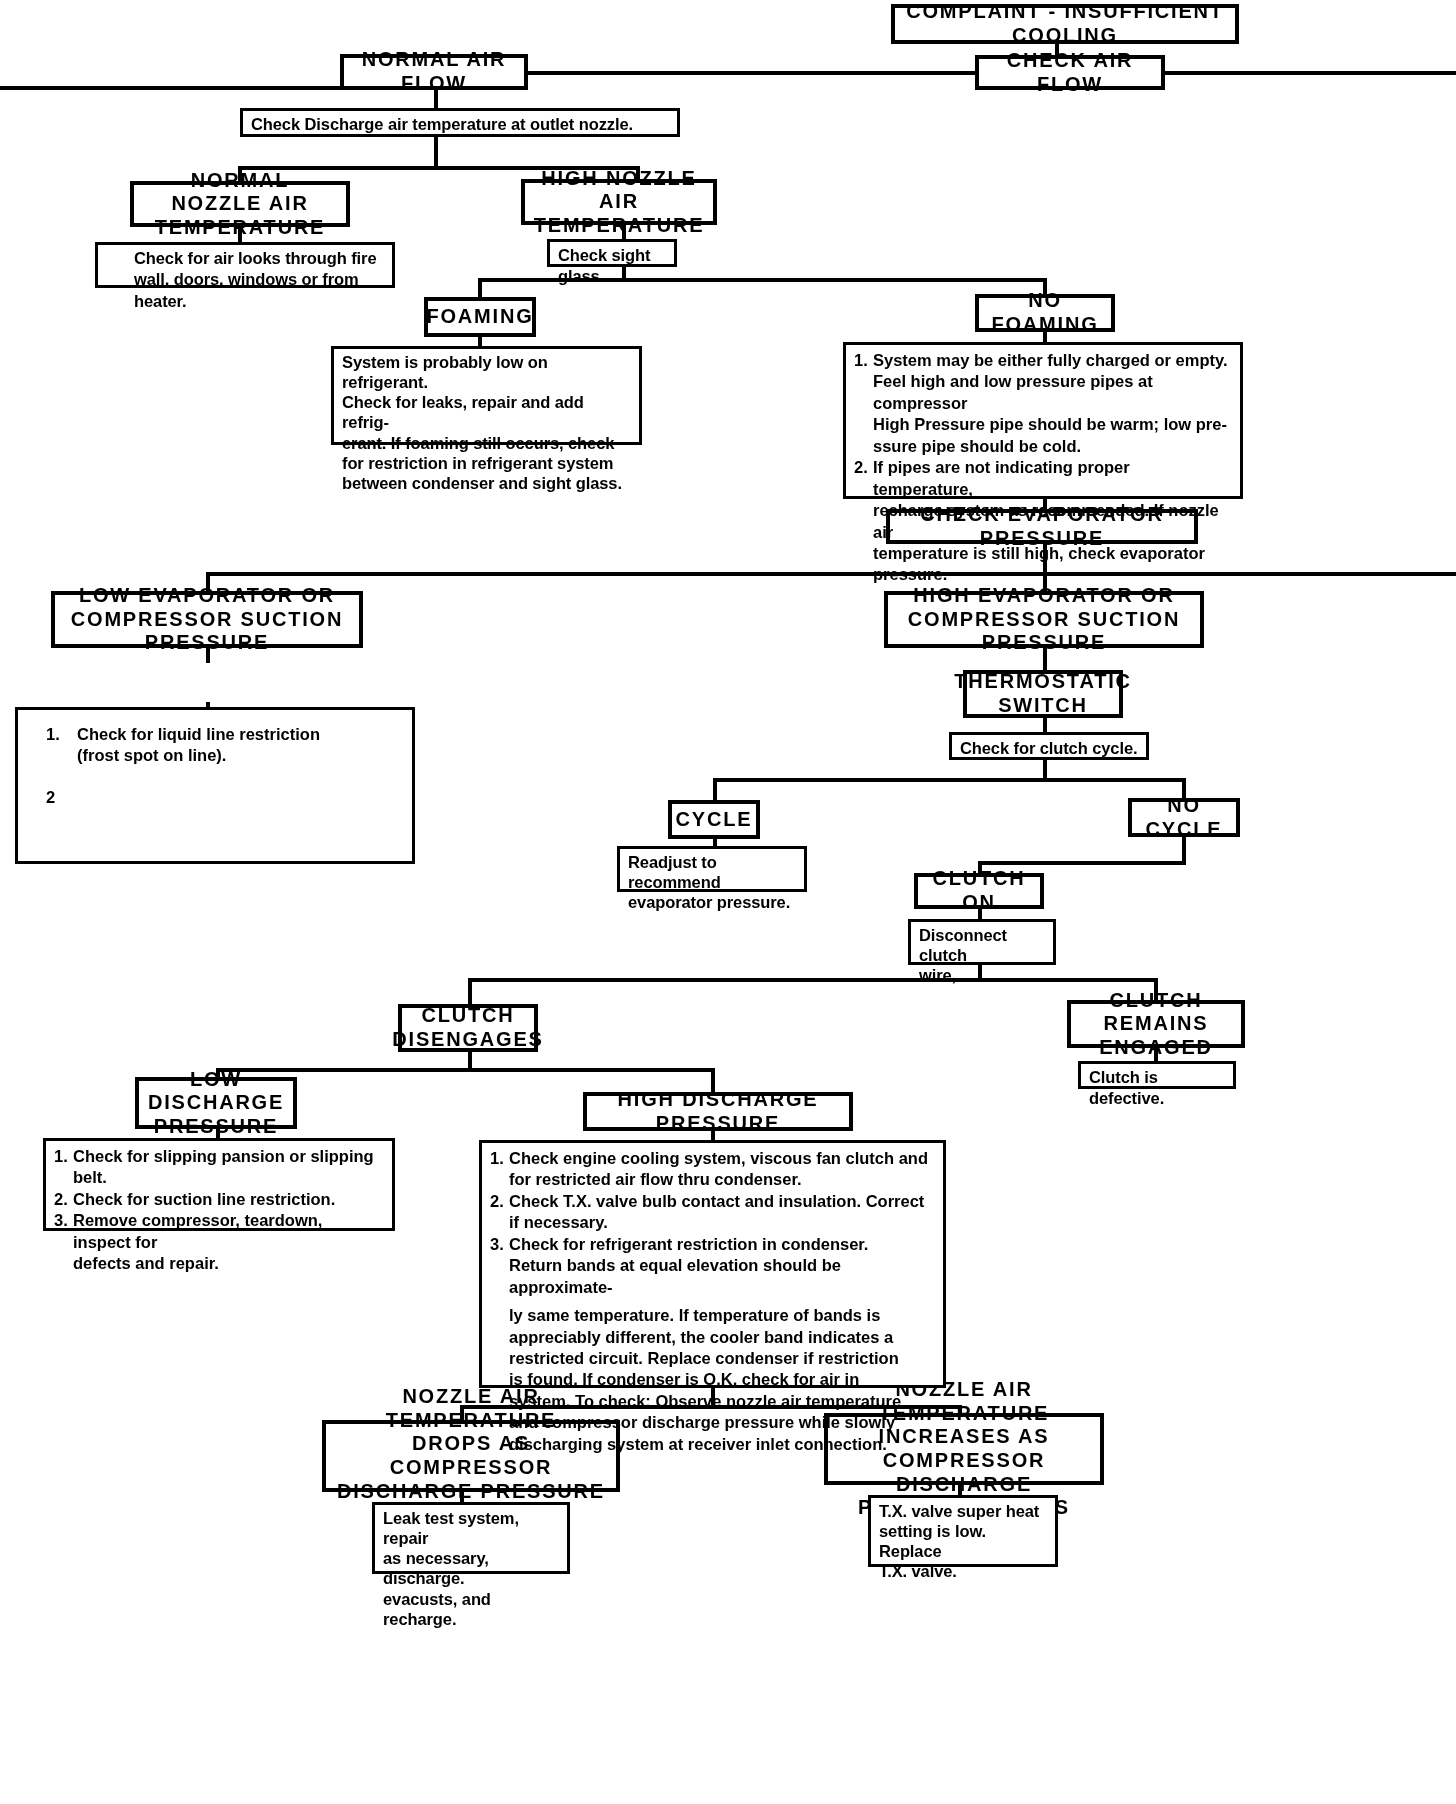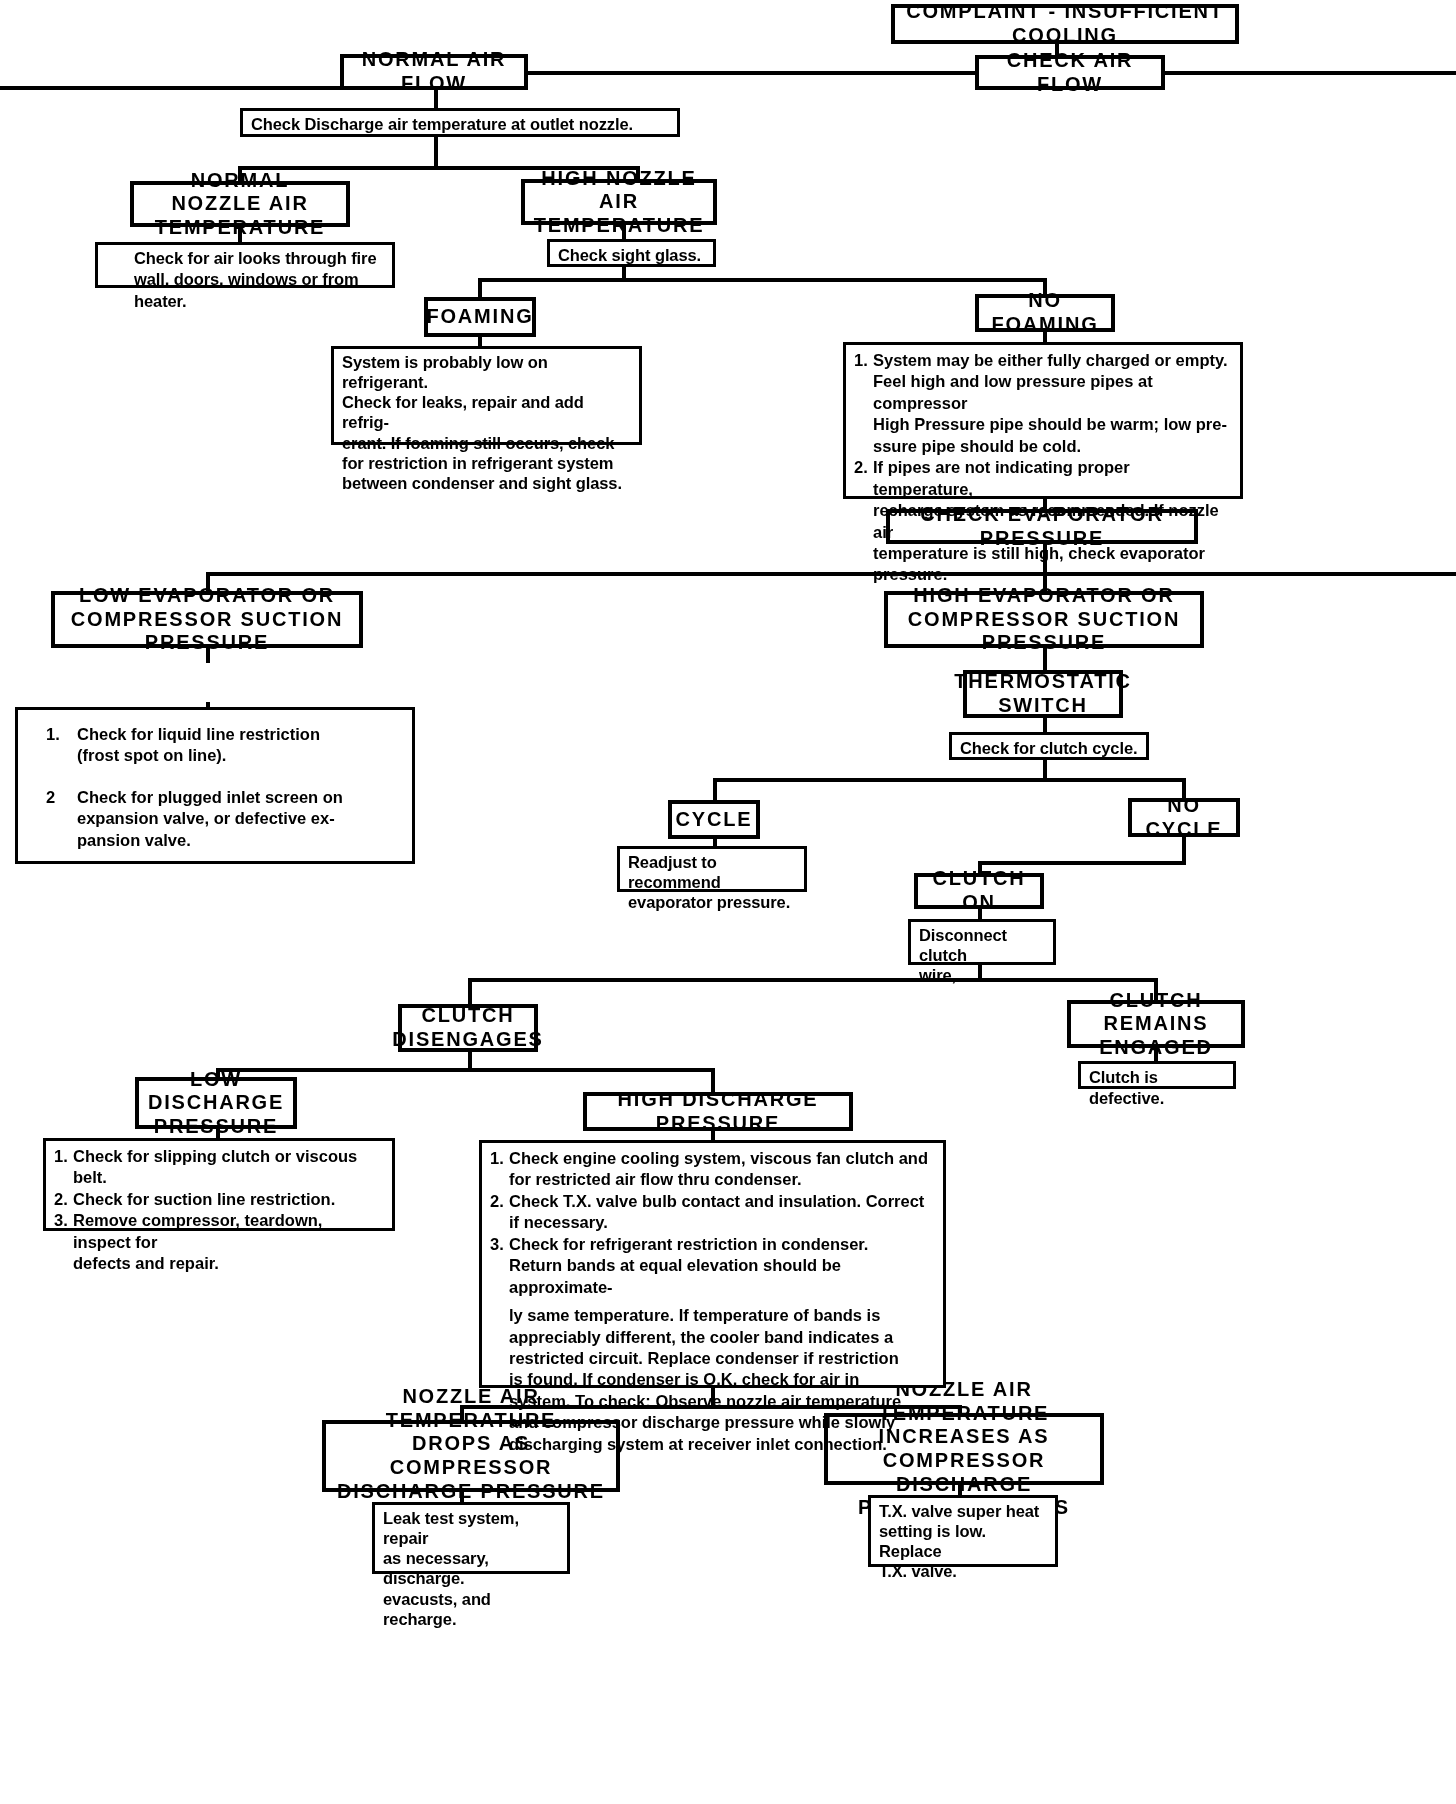--- a/index.html
+++ b/index.html
@@ -200,21 +200,21 @@
   <div class="node" style="left:521px; top:179px; width:196px; height:46px;">
     <span class="lbl">HIGH NOZZLE AIR
 TEMPERATURE</span>
   </div>
 
   <div class="note" style="left:95px; top:242px; width:300px; height:46px;padding-left:28px;">
     <span class="txt">Check for air looks through fire
 wall, doors, windows or from heater.</span>
   </div>
 
-  <div class="note" style="left:547px; top:239px; width:169px; height:28px;">
+  <div class="note" style="left:547px; top:239px; width:130px; height:28px;">
     <span class="txt">Check sight glass.</span>
   </div>
 
   <div class="node" style="left:424px; top:297px; width:112px; height:40px;">
     <span class="lbl">FOAMING</span>
   </div>
 
   <div class="node" style="left:975px; top:294px; width:140px; height:38px;">
     <span class="lbl">NO FOAMING</span>
   </div>
@@ -263,23 +263,20 @@
 
   <div class="note" style="left:15px; top:707px; width:400px; height:157px;">
     <div class="list" style="padding-top:14px;">
       <div class="li" style="margin-bottom:20px;">
         <span class="num" style="min-width:31px; padding-left:20px;">1.</span>
         <span class="body">Check for liquid line restriction
 (frost spot on line).</span>
       </div>
       <div class="li">
         <span class="num" style="min-width:31px; padding-left:20px;">2</span>
-        <span class="body">Check for plugged inlet screen on
-expansion valve, or defective ex-
-pansion valve.</span>
       </div>
     </div>
   </div>
 
   <div class="node" style="left:963px; top:670px; width:160px; height:48px;">
     <span class="lbl">THERMOSTATIC
 SWITCH</span>
   </div>
 
   <div class="note" style="left:949px; top:732px; width:200px; height:28px;">
@@ -328,21 +325,21 @@
   </div>
 
   <div class="node" style="left:583px; top:1092px; width:270px; height:39px;">
     <span class="lbl">HIGH DISCHARGE PRESSURE</span>
   </div>
 
   <div class="note" style="left:43px; top:1138px; width:352px; height:93px;">
     <div class="list">
       <div class="li">
         <span class="num">1.</span>
-        <span class="body">Check for slipping clutch or viscous belt.</span>
+        <span class="body">Check for slipping pansion or slipping belt.</span>
       </div>
       <div class="li">
         <span class="num">2.</span>
         <span class="body">Check for suction line restriction.</span>
       </div>
       <div class="li">
         <span class="num">3.</span>
         <span class="body">Remove compressor, teardown, inspect for
 defects and repair.</span>
       </div>

